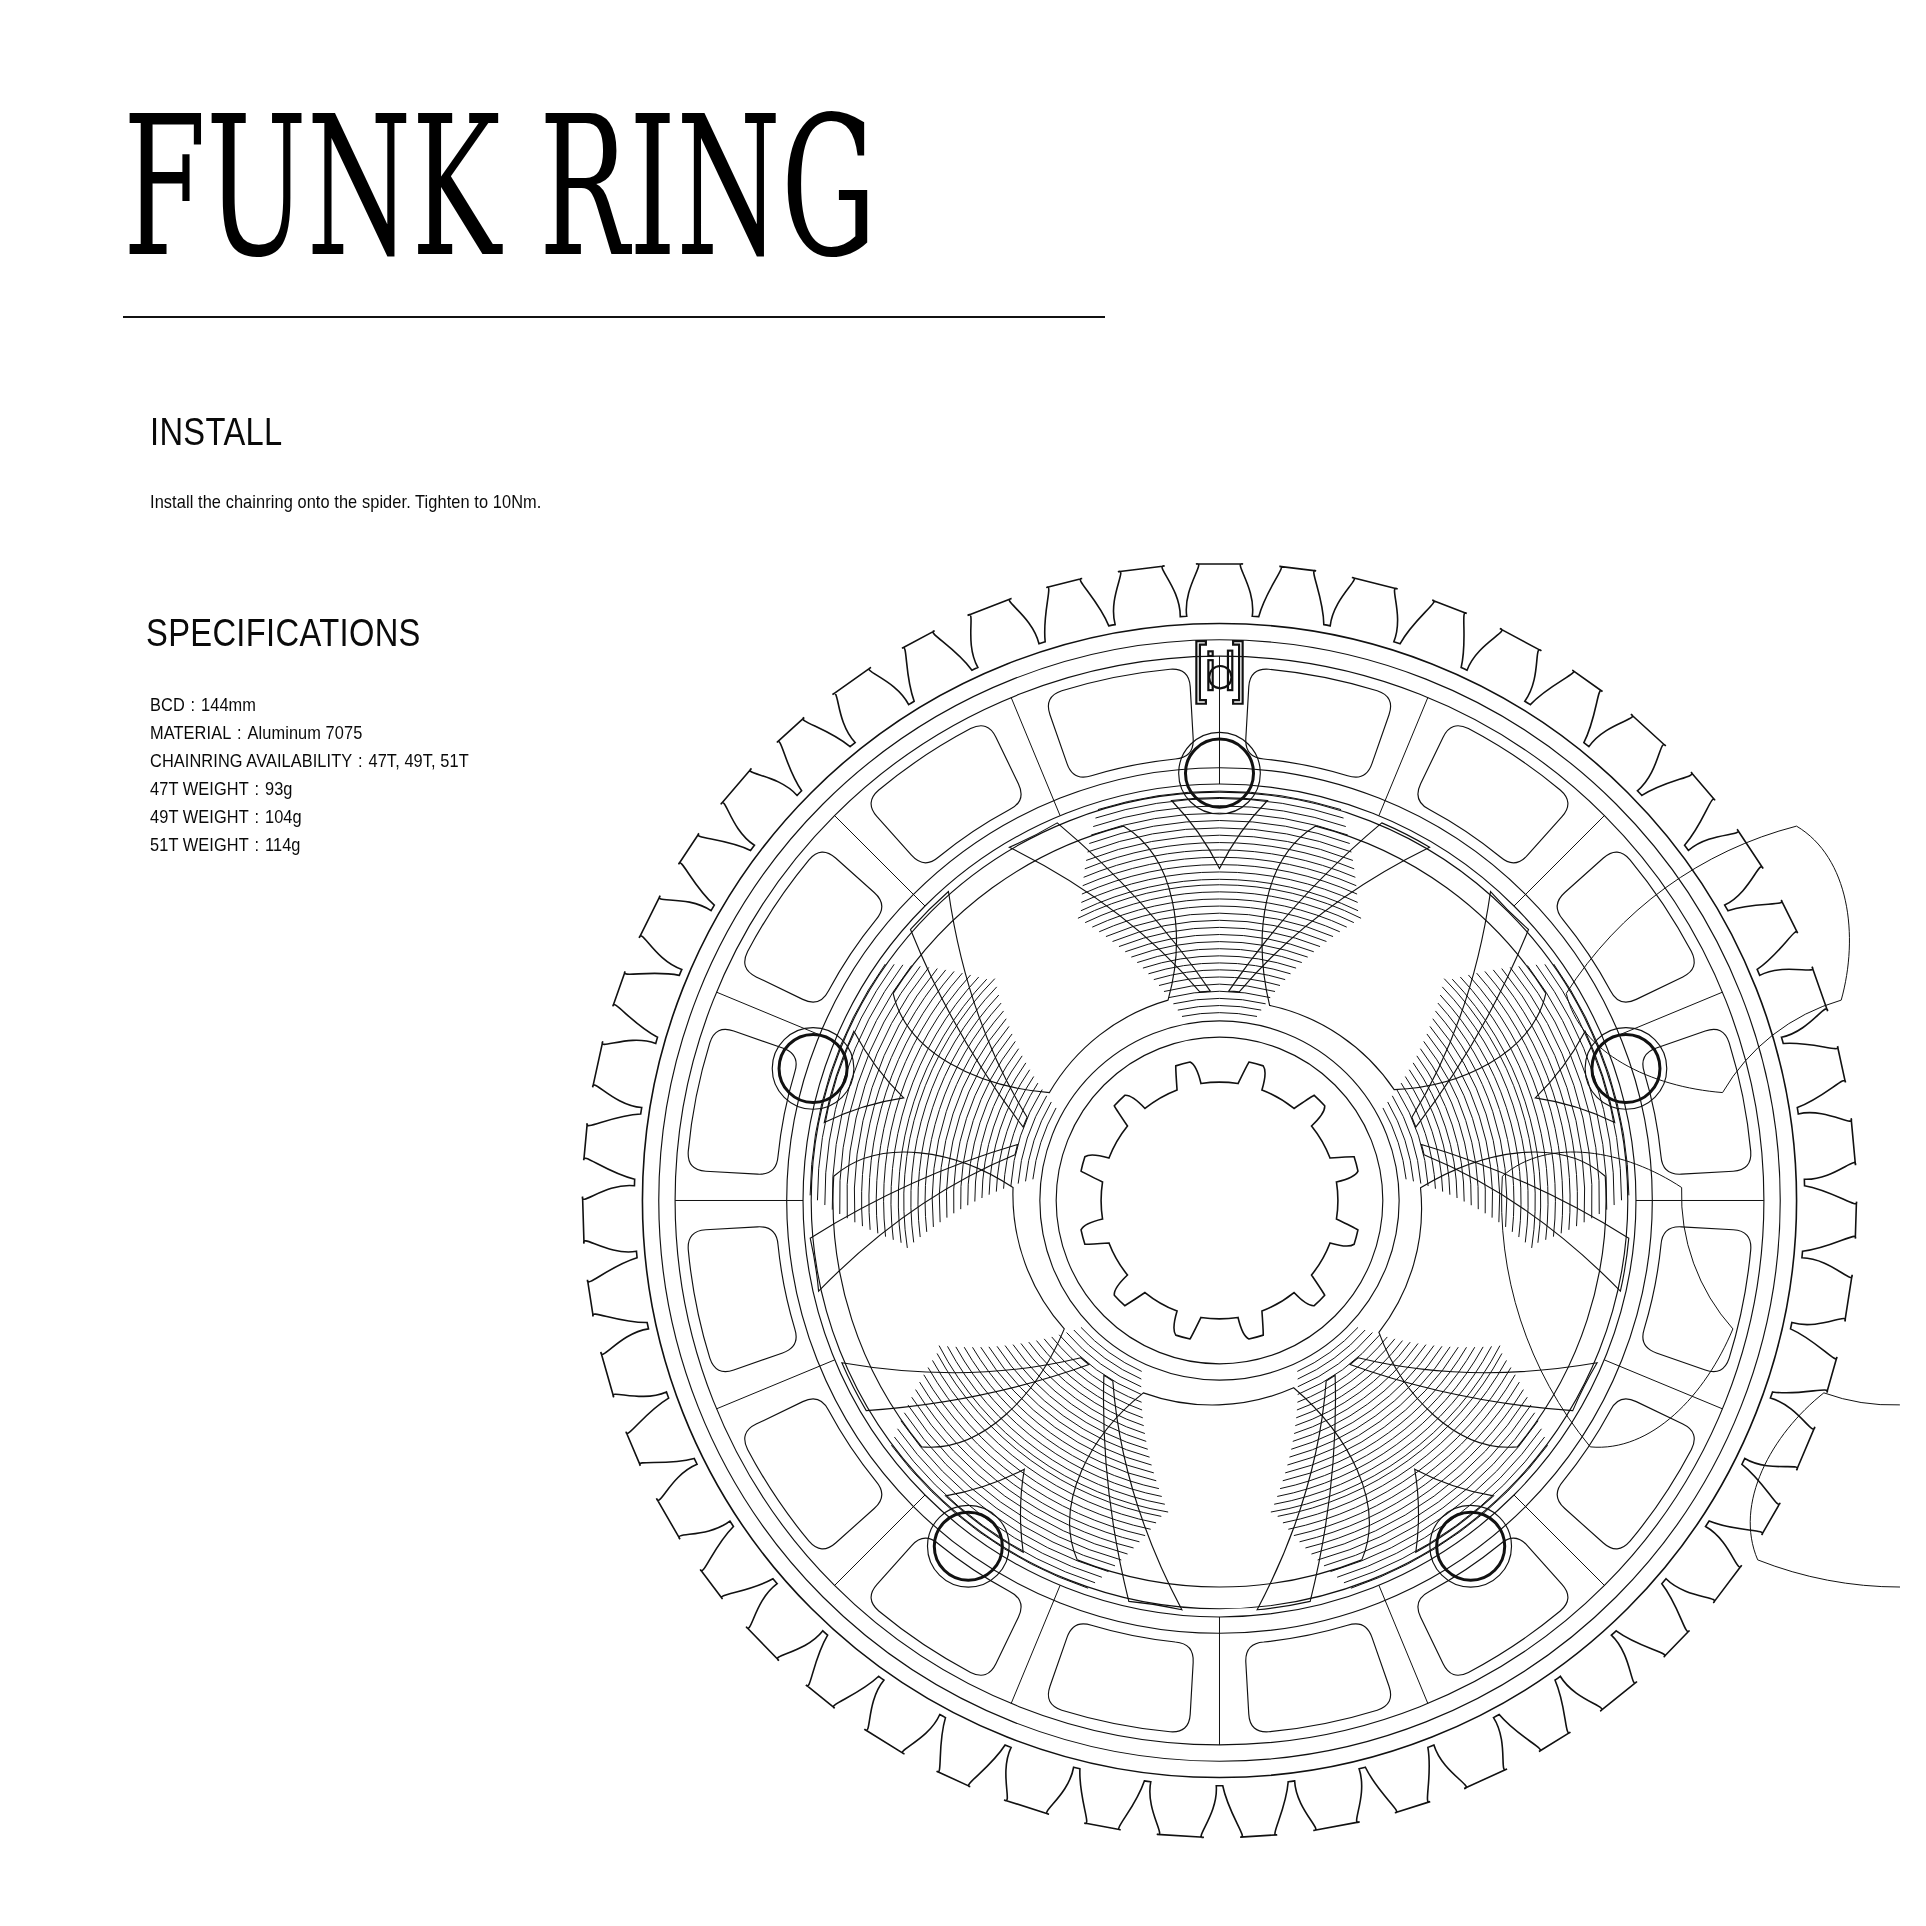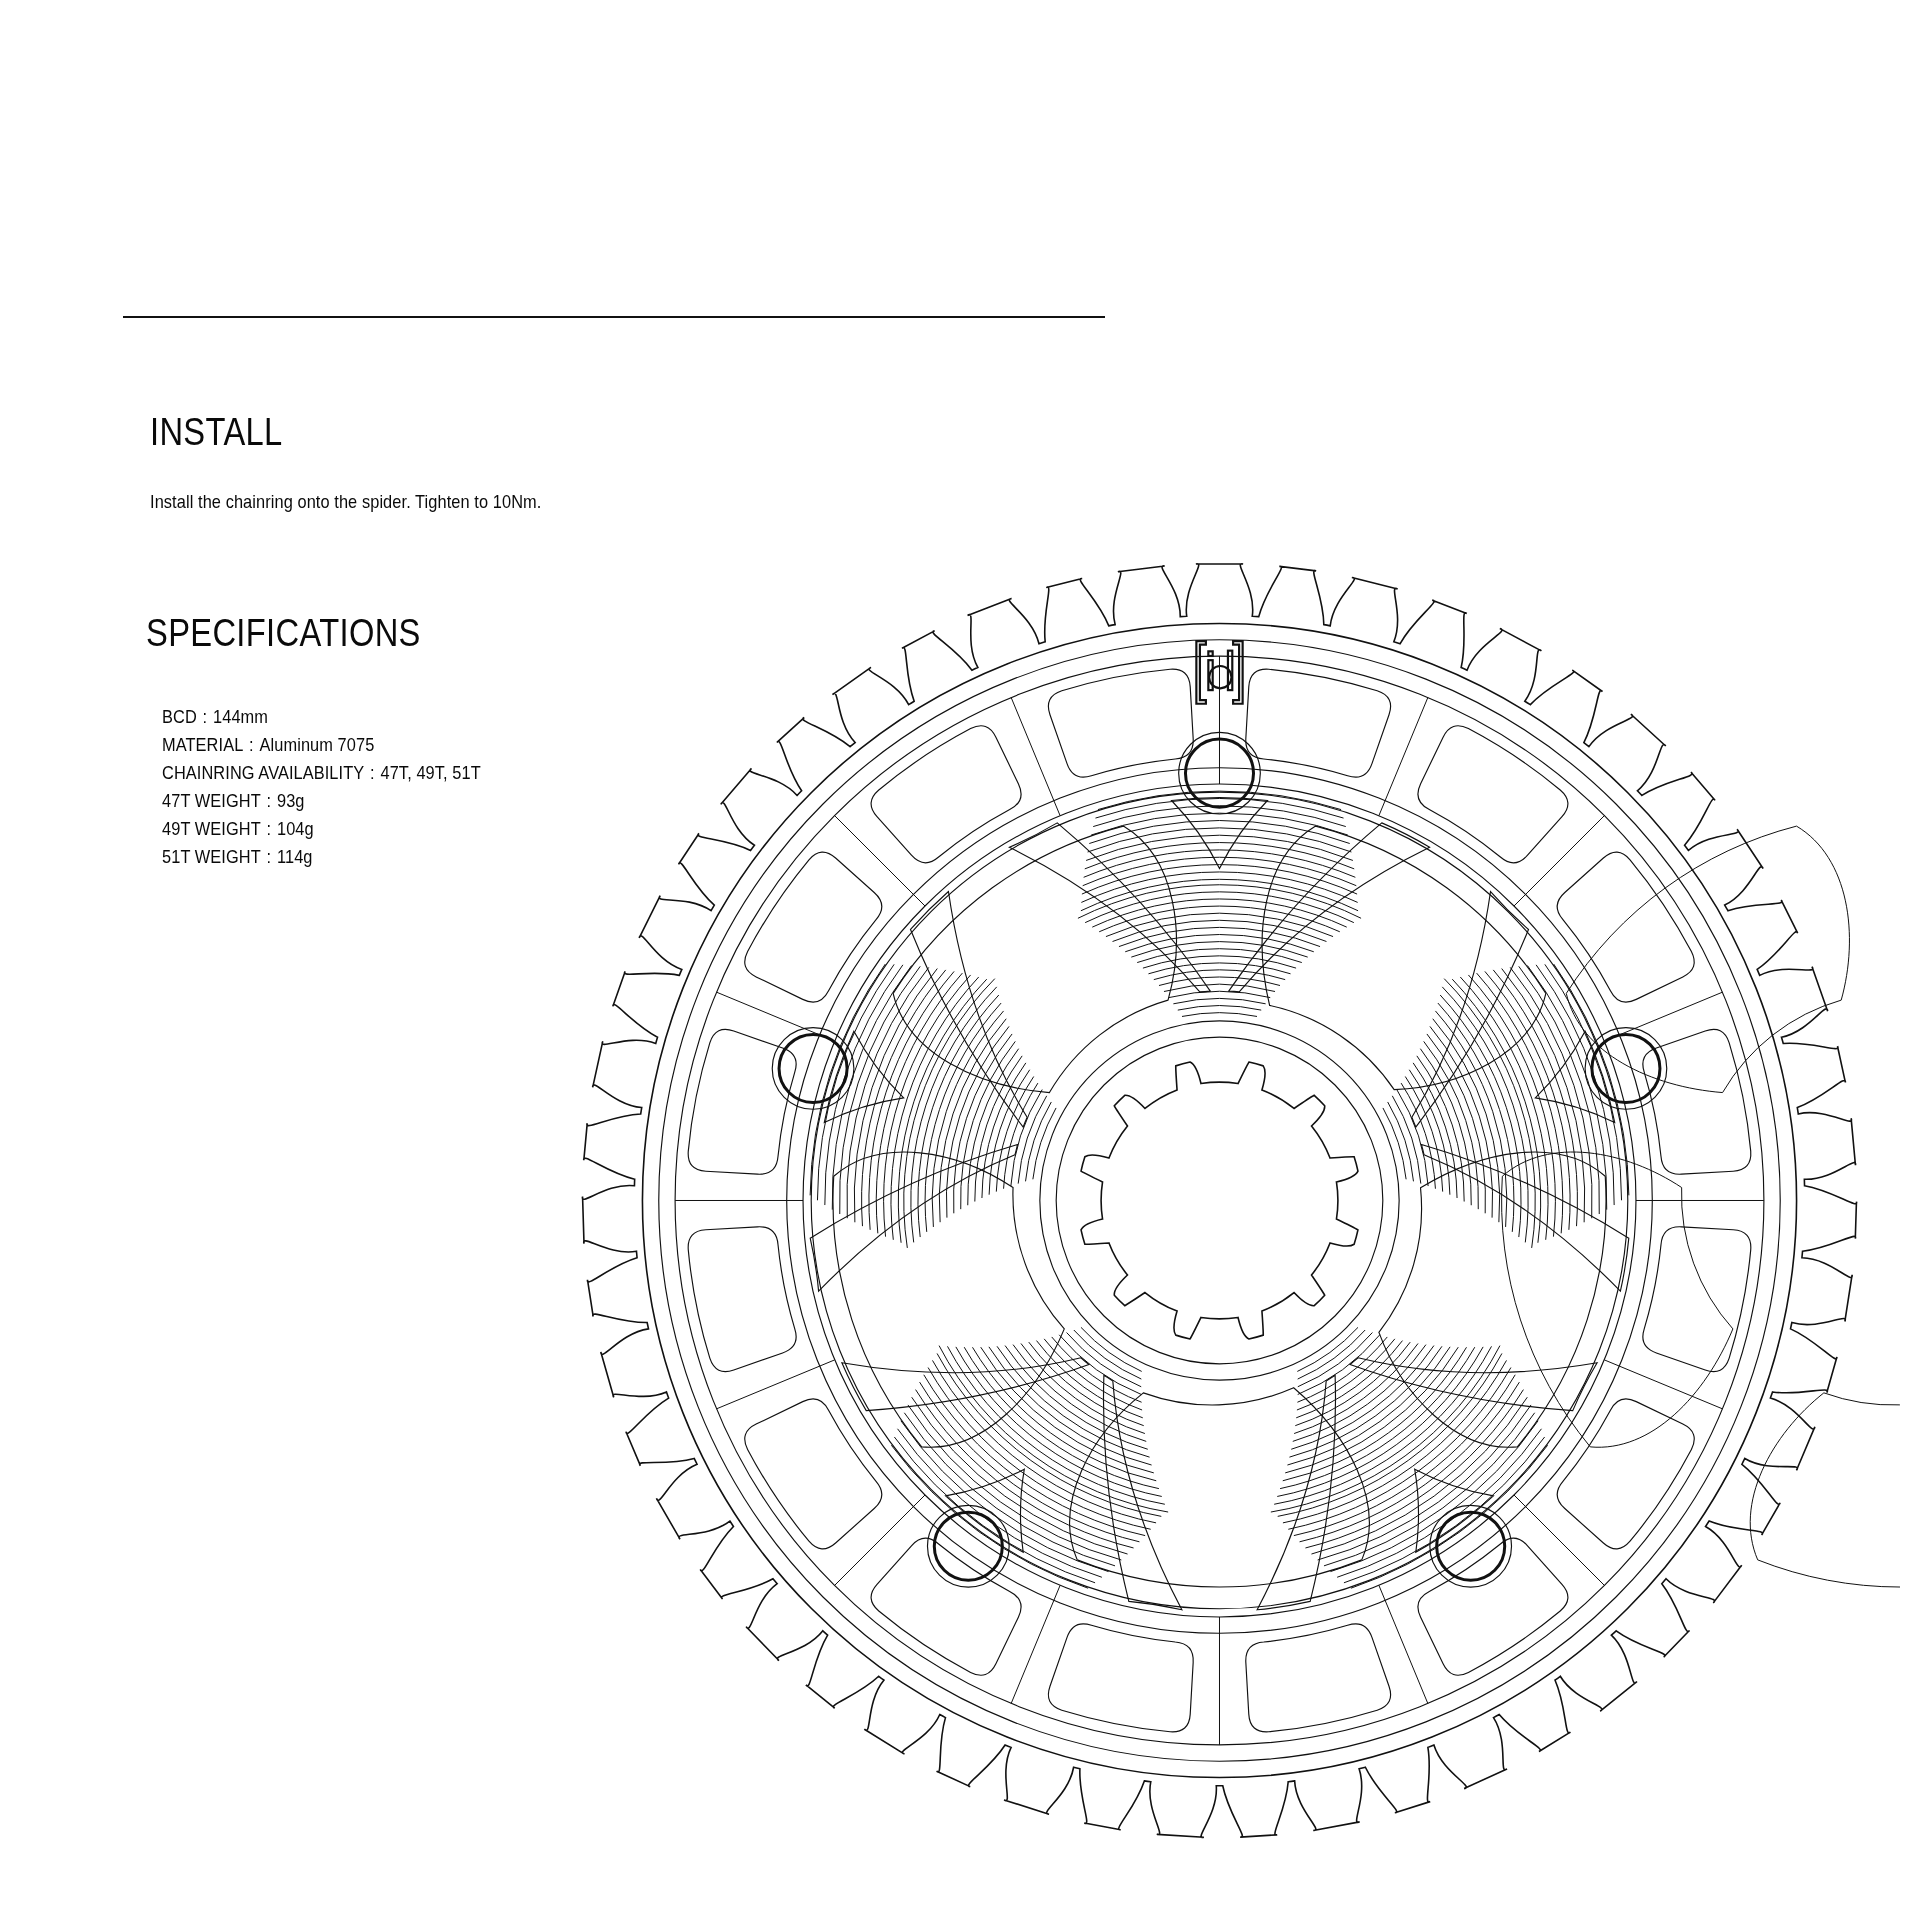--- a/index.html
+++ b/index.html
@@ -63,21 +63,21 @@
     white-space:nowrap;
     margin:0;
   }
   #install-section{left:150px; top:411px;}
   #install-body{position:absolute; left:0; top:80px;}
 
   #spec-section{left:146px; top:612px;}
   .spec-list{
     position:absolute;
     left:0; top:78px;
-    margin:16px;padding:0;list-style:none;
+    margin:4px;padding:0;list-style:none;
   }
   .spec-row{
     height:28px;
     display:flex;
     align-items:flex-start;
     white-space:nowrap;
   }
   .spec-inner{
     transform:scaleX(0.88);
     transform-origin:left center;
@@ -102,20 +102,23 @@
   .w-med{stroke-width:1.6;}
   .w-thick{stroke-width:3.0;}
   .w-hair{stroke-width:1.0;}
   .logo-ln{fill:none;stroke:#111;stroke-width:1.6;}
 </style>
 </head>
 <body>
 
 <div class="page">
 
+  <div class="title-block">
+    <h1 class="title">FUNK RING</h1>
+  </div>
   <div class="title-rule"></div>
 
   <div class="section" id="install-section">
     <div class="sec-head">INSTALL</div>
     <div class="body-text" id="install-body">Install the chainring onto the spider. Tighten to 10Nm.</div>
   </div>
 
   <div class="section" id="spec-section">
     <div class="sec-head">SPECIFICATIONS</div>
     <ul class="spec-list" id="spec-list">

